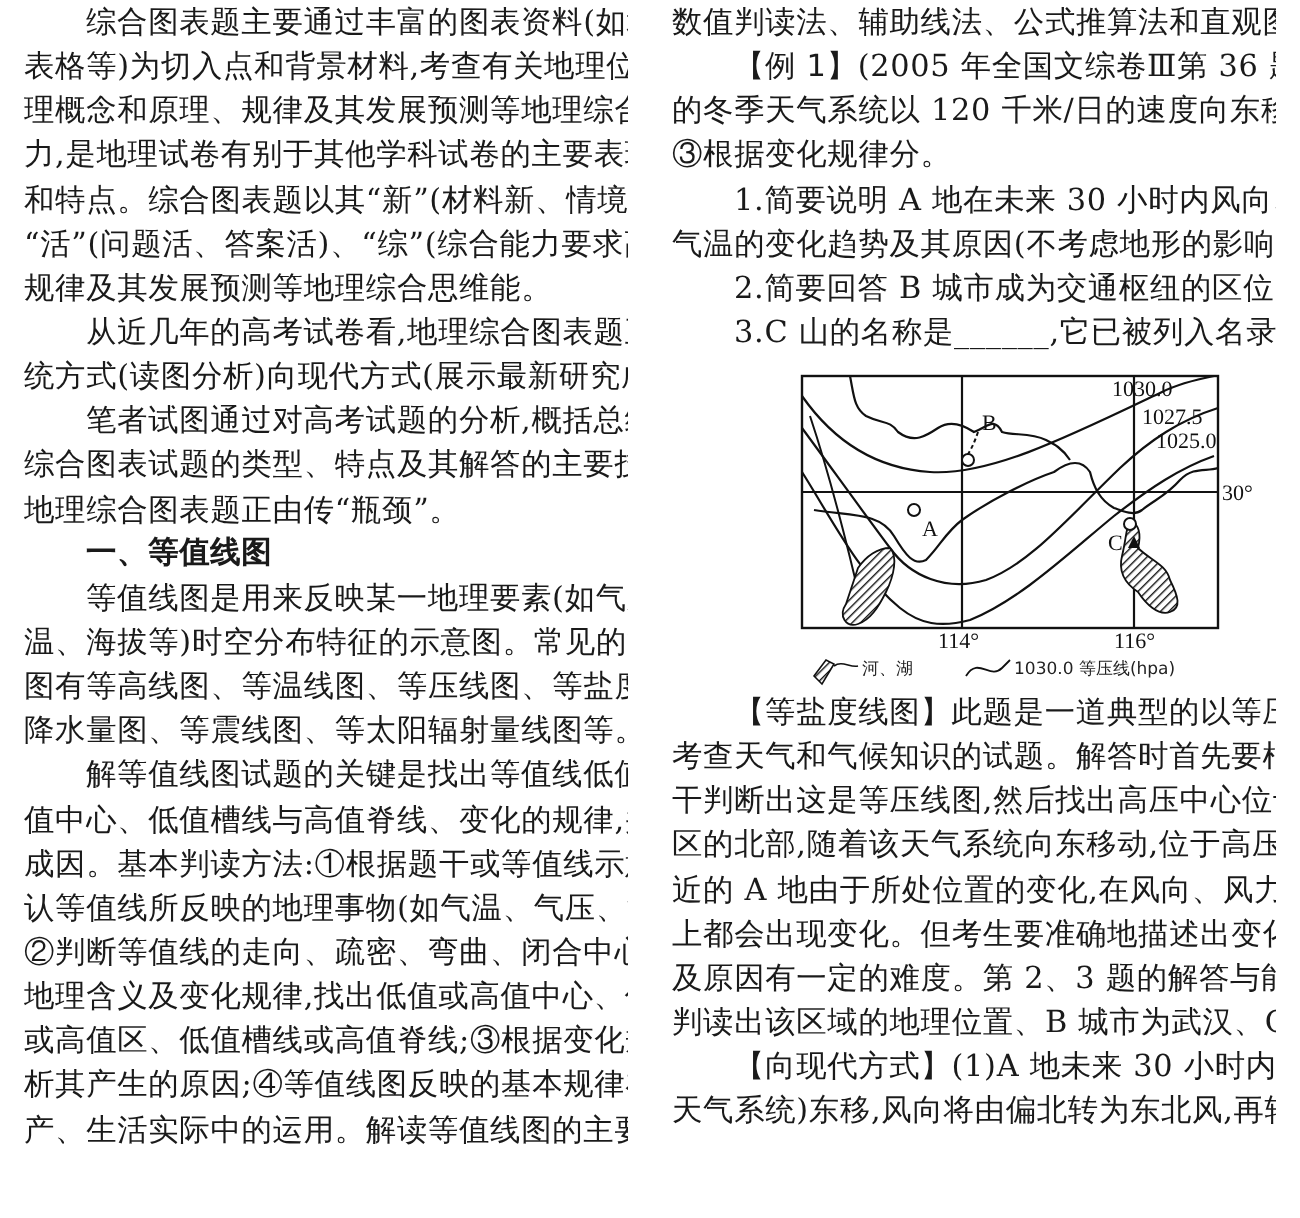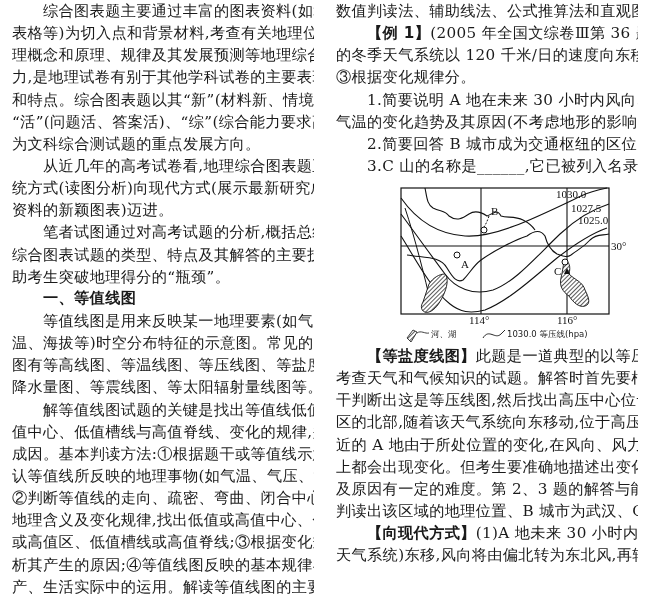--- a/index.html
+++ b/index.html
@@ -12,48 +12,47 @@
   .col {
     position: absolute; top: 0;
     font-size: 15.2px; line-height: 22.15px;
     letter-spacing: 0.35px;
     text-align: justify;
   }
   .col-left { left: 12px; width: 302px; }
   .col-right { left: 336px; width: 302px; }
   .line { display: block; white-space: nowrap; overflow: hidden; height: 22.15px; }
   .indent { padding-left: 31px; }
-  .bold { font-weight: bold; font-family: "DejaVu Sans", "Liberation Sans", sans-serif; }
-  .heading { font-weight: bold; font-family: Liberation Mono, monospace; padding-left: 31px; }
+  .bold { font-weight: normal; font-family: "DejaVu Sans", "Liberation Sans", sans-serif; }
+  .heading { font-weight: bold; font-family: Liberation Sans, sans-serif; padding-left: 31px; }
   .map-wrap {
     position: absolute; left: 385px; top: 178px; width: 265px; height: 172px;
   }
   .map-wrap svg { display: block; }
   .map-label { font-family: "Liberation Serif", serif; font-size: 11px; fill: #111; }
   .legend-text { font-family: "DejaVu Sans", sans-serif; font-size: 8.5px; fill: #222; }
 </style>
 </head>
 <body>
 
 <div class="col col-left">
   <span class="line indent">综合图表题主要通过丰富的图表资料(如地图、</span>
   <span class="line">表格等)为切入点和背景材料,考查有关地理位置、地</span>
   <span class="line">理概念和原理、规律及其发展预测等地理综合思维能</span>
   <span class="line">力,是地理试卷有别于其他学科试卷的主要表现方式</span>
   <span class="line">和特点。综合图表题以其“新”(材料新、情境新)、</span>
   <span class="line">“活”(问题活、答案活)、“综”(综合能力要求高)而成</span>
-  <span class="line">为文科综合测试题的重点发展方向。</span>
+  <span class="line">规律及其发展预测等地理综合思维能。</span>
 
   <span class="line indent">从近几年的高考试卷看,地理综合图表题正由传</span>
   <span class="line">统方式(读图分析)向现代方式(展示最新研究成果与</span>
-  <span class="line">资料的新颖图表)迈进。</span>
 
   <span class="line indent">笔者试图通过对高考试题的分析,概括总结高考</span>
   <span class="line">综合图表试题的类型、特点及其解答的主要技巧,帮</span>
-  <span class="line">助考生突破地理得分的“瓶颈”。</span>
+  <span class="line">地理综合图表题正由传“瓶颈”。</span>
 
   <span class="line heading">一、等值线图</span>
 
   <span class="line indent">等值线图是用来反映某一地理要素(如气压、气</span>
   <span class="line">温、海拔等)时空分布特征的示意图。常见的等值线</span>
   <span class="line">图有等高线图、等温线图、等压线图、等盐度线图、等</span>
   <span class="line">降水量图、等震线图、等太阳辐射量线图等。</span>
 
   <span class="line indent">解等值线图试题的关键是找出等值线低值或高</span>
   <span class="line">值中心、低值槽线与高值脊线、变化的规律,并分析其</span>

